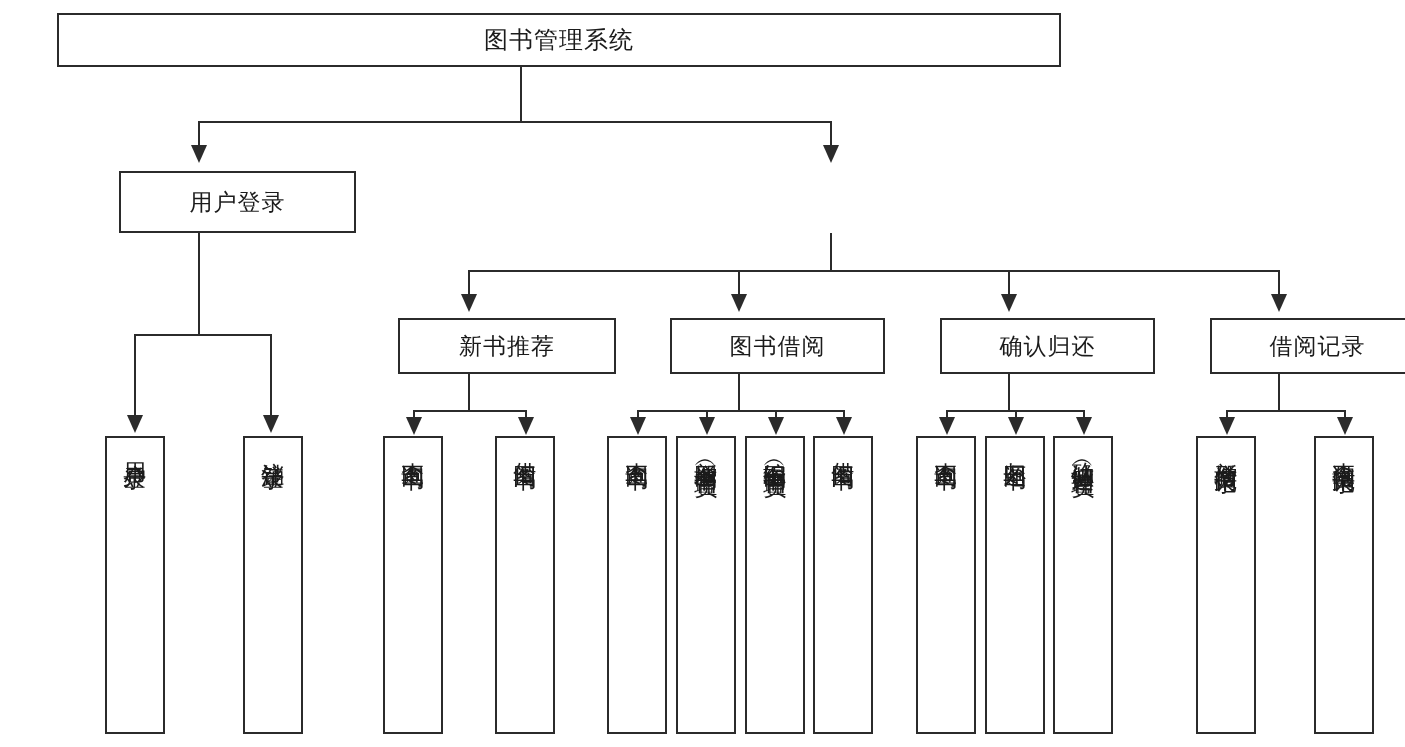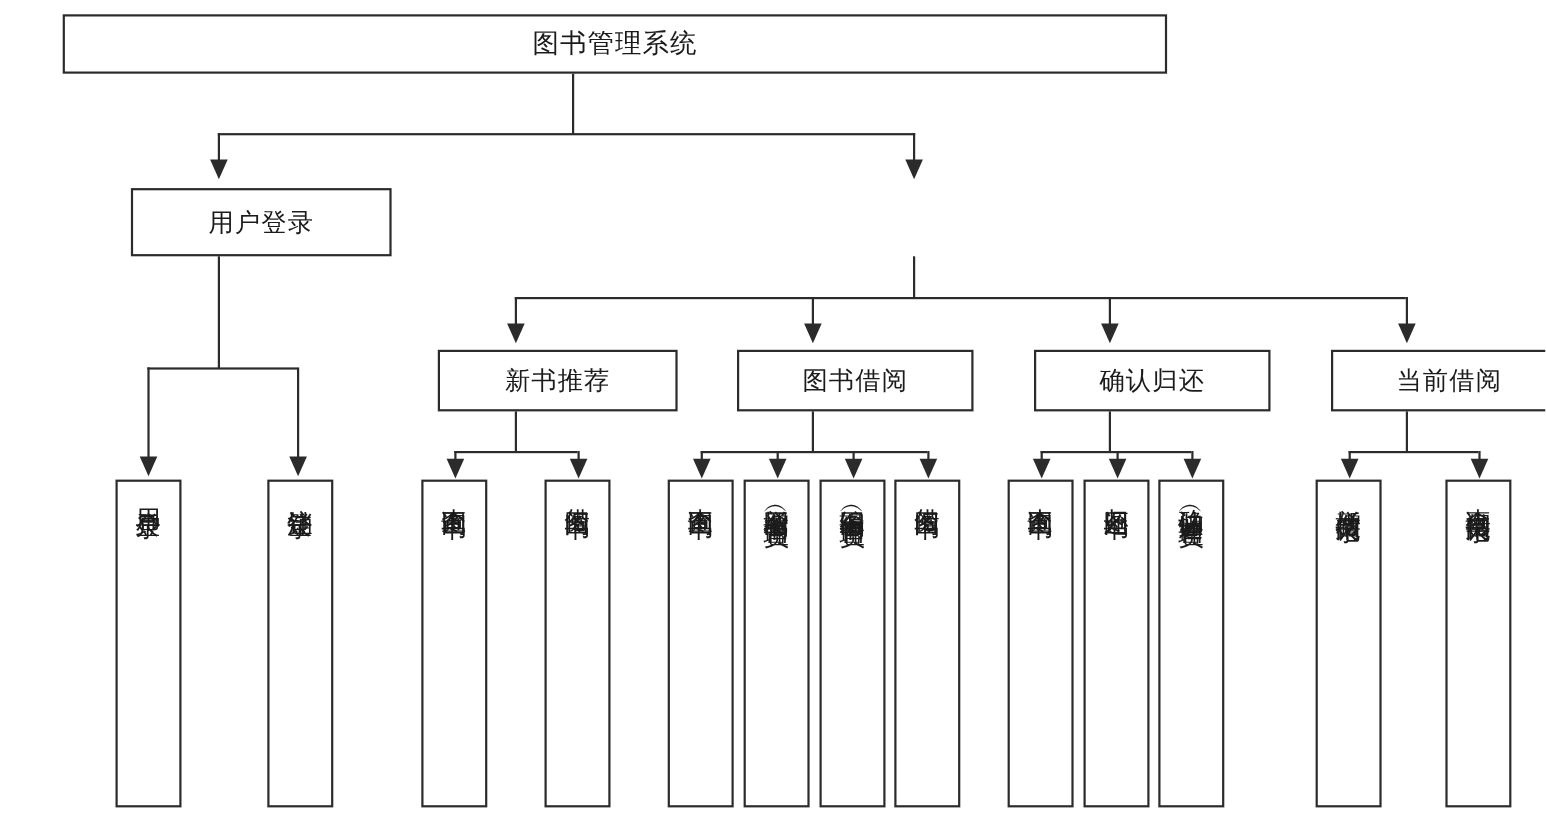--- a/index.html
+++ b/index.html
@@ -129,21 +129,21 @@
   <div class="node horiz" style="left:360px; top:318px; width:218px; height:56px;">
     <span>新书推荐</span>
   </div>
   <div class="node horiz" style="left:632px; top:318px; width:215px; height:56px;">
     <span>图书借阅</span>
   </div>
   <div class="node horiz" style="left:902px; top:318px; width:215px; height:56px;">
     <span>确认归还</span>
   </div>
   <div class="node horiz" style="left:1172px; top:318px; width:215px; height:56px;">
-    <span>当前借阅</span>
+    <span>借阅记录</span>
   </div>
 
   <div class="vline" style="left:468px; top:374px; height:37px;"></div>
   <div class="hline" style="left:413px; top:410px; width:112px;"></div>
   <div class="vline" style="left:413px; top:410px; height:9px;"></div>
   <div class="arrow" style="left:406px; top:417px;"></div>
   <div class="vline" style="left:525px; top:410px; height:9px;"></div>
   <div class="arrow" style="left:518px; top:417px;"></div>
 
   <div class="vline" style="left:738px; top:374px; height:37px;"></div>

